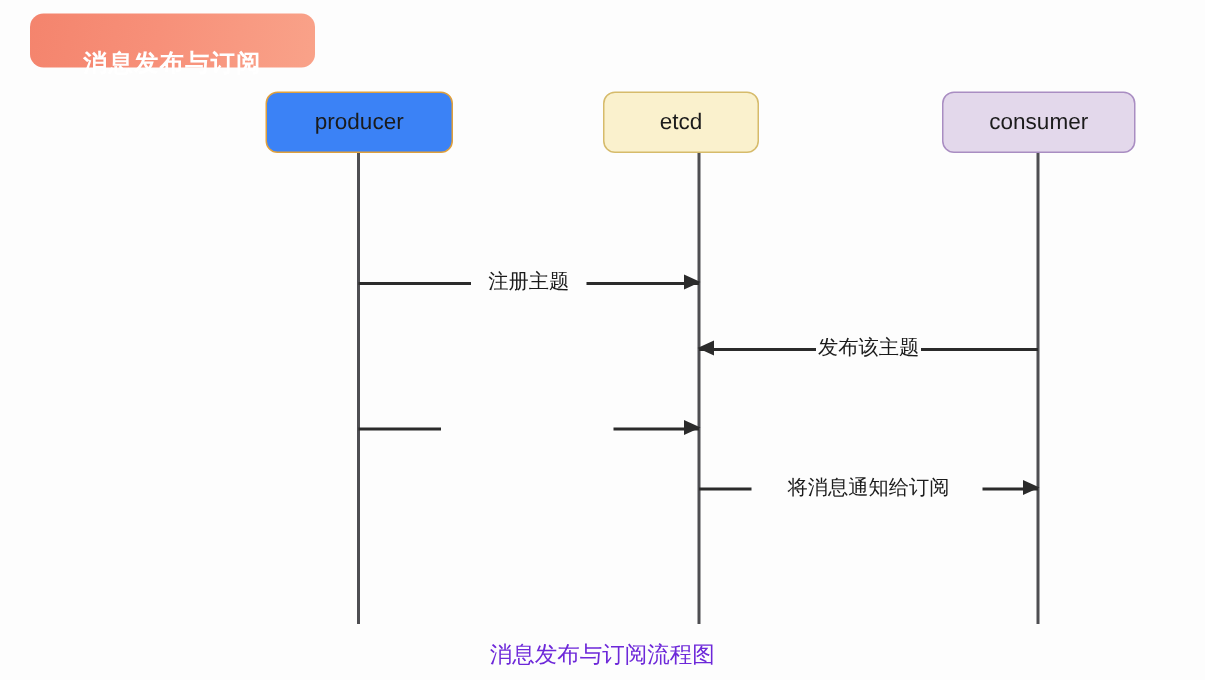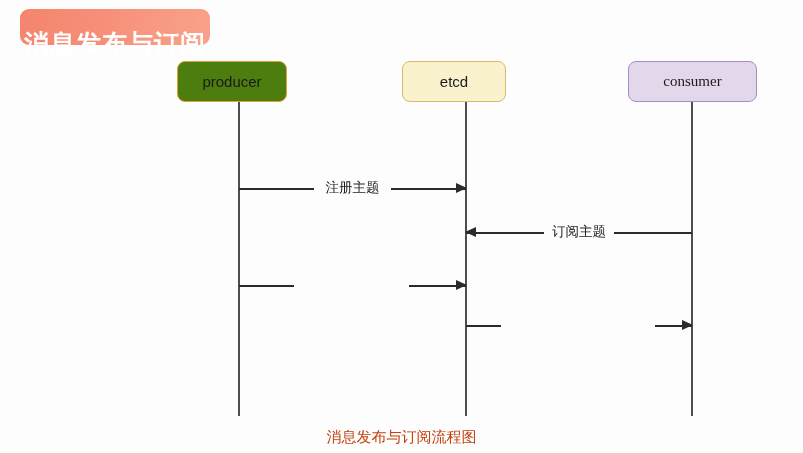--- a/index.html
+++ b/index.html
@@ -28,21 +28,21 @@
     width: 190px;
     height: 36px;
     border-radius: 9px;
     background: linear-gradient(100deg, #f4846d 0%, #f79079 45%, #f9a289 100%);
     display: flex;
     align-items: center;
     justify-content: center;
   }
   .title-badge .title-text {
     color: #ffffff;
-    font-size: 25px;
+    font-size: 16px;
     font-weight: bold;
     letter-spacing: 1px;
     line-height: 1;
     margin-top: 32px;
   }
 
   
   .actor-box {
     position: absolute;
     height: 41px;
@@ -53,34 +53,33 @@
     display: flex;
     align-items: center;
     justify-content: center;
   }
   .actor-box .actor-label {
     font-size: 15px;
     color: #1b1b1b;
     line-height: 1;
   }
   .actor-producer {
-    left: 177px; top: 61px; width: 110px;
-    background: #4d7c0f;
+    left: 177px; top: 61px; width: 125px;
+    background: #3b82f6;
     border-color: #e0a03c;
   }
   .actor-etcd {
     left: 402px; top: 61px; width: 104px;
     background: #faf1cd;
     border-color: #d6bb6b;
   }
   .actor-consumer {
     left: 628px; top: 61px; width: 129px;
     background: #e3d8eb;
     border-color: #a98dc2;
-    font-family: Liberation Serif, serif;
   }
 
   
   .lifeline {
     position: absolute;
     top: 102px;
     width: 2px;
     height: 314px;
     background: #4e4e52;
   }
@@ -139,21 +138,21 @@
   }
 
   
   .caption {
     position: absolute;
     left: 0;
     right: 0;
     top: 427px;
     text-align: center;
     font-size: 15px;
-    color: #c2410c;
+    color: #6d28d9;
     line-height: 20px;
   }
 </style>
 </head>
 <body>
 
 <div id="canvas">
 
   <div class="title-badge">
     <span class="title-text">消息发布与订阅</span>
@@ -180,35 +179,36 @@
     <div class="msg-label single">
       <div>注册主题</div>
     </div>
   </div>
 
   <div class="message" style="left:466px; top:232px; width:226px;">
     <div class="msg-line seg-left" style="width:78px;"></div>
     <div class="msg-line seg-right" style="width:78px;"></div>
     <div class="arrowhead to-left"></div>
     <div class="msg-label single">
-      <div>订阅主题</div>
+      <div>发布该主题</div>
     </div>
   </div>
 
   <div class="message" style="left:239px; top:285px; width:227px;">
     <div class="msg-line seg-left" style="width:55px;"></div>
     <div class="msg-line seg-right" style="width:57px;"></div>
     <div class="arrowhead to-right"></div>
     <div class="msg-label double">
     </div>
   </div>
 
   <div class="message" style="left:466px; top:325px; width:226px;">
     <div class="msg-line seg-left" style="width:35px;"></div>
     <div class="msg-line seg-right" style="width:37px;"></div>
     <div class="arrowhead to-right"></div>
     <div class="msg-label double">
+      <div>将消息通知给订阅</div>
     </div>
   </div>
 
   <div class="caption">消息发布与订阅流程图</div>
 
 </div>
 
 </body></html>

